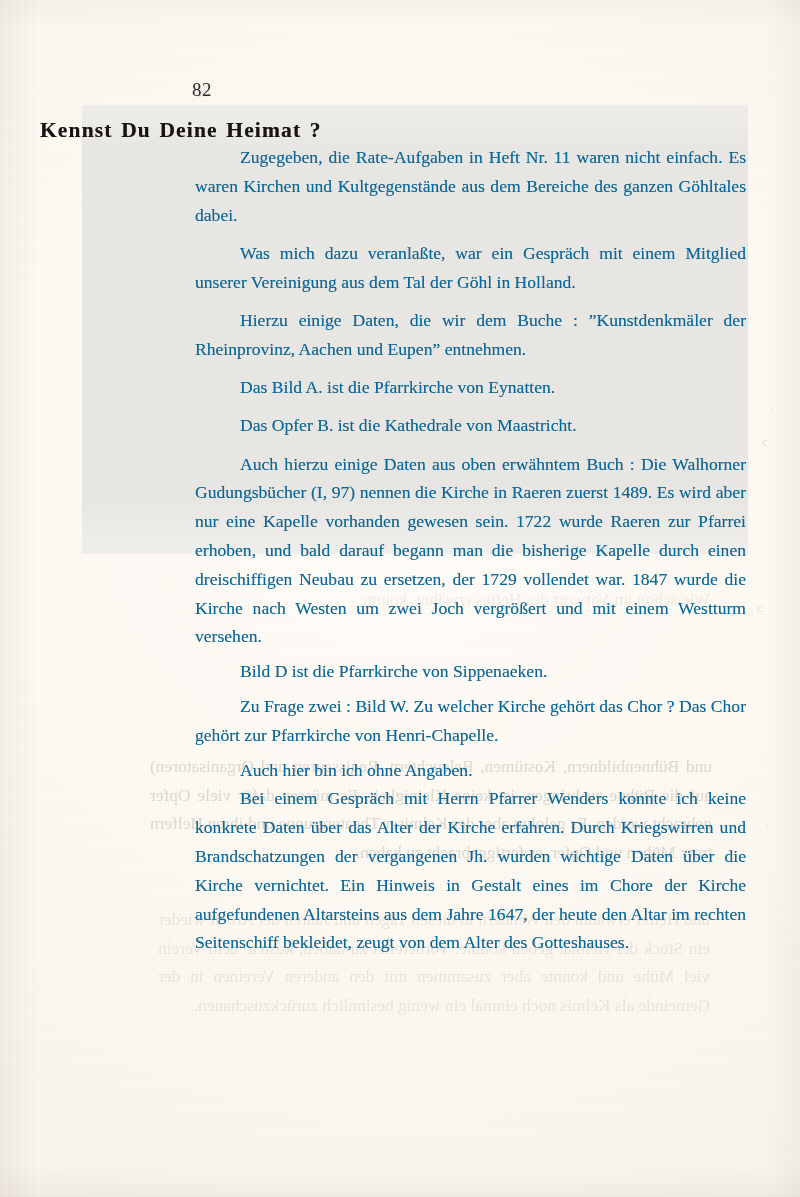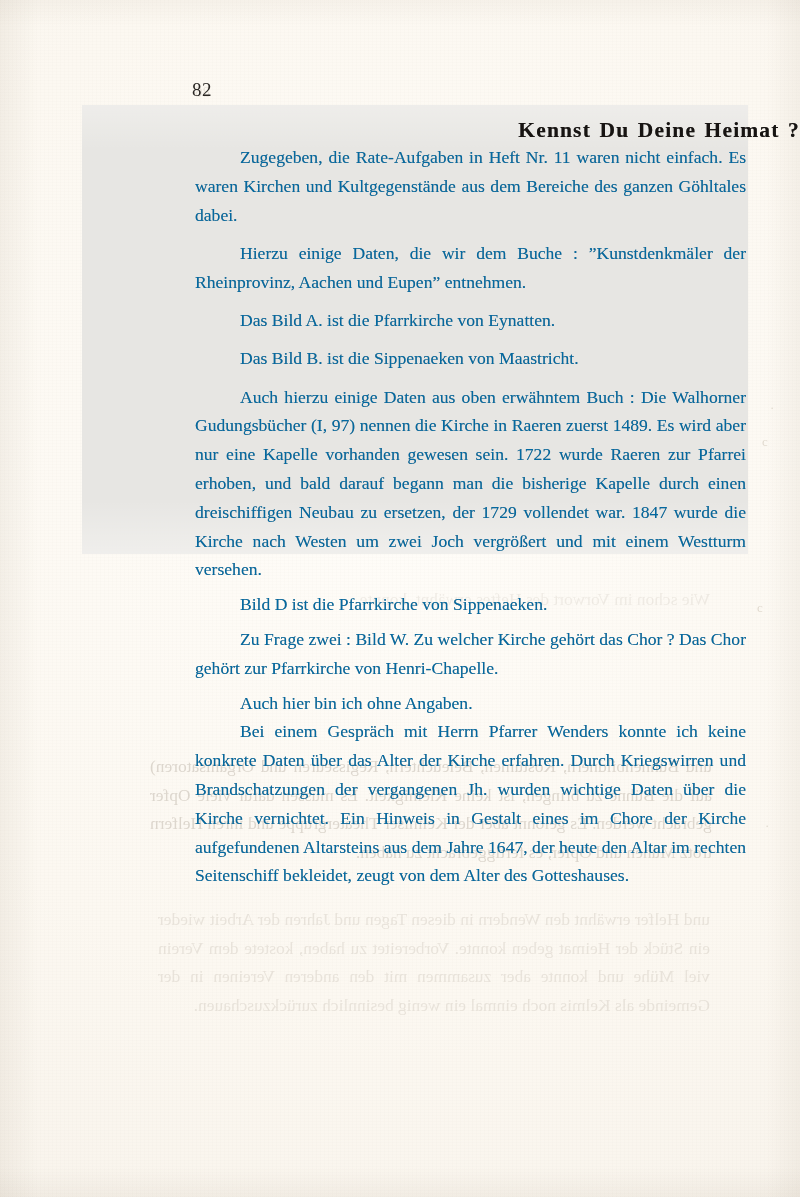--- a/index.html
+++ b/index.html
@@ -122,21 +122,21 @@
     font-size: 19px;
     color: #2a2724;
     letter-spacing: .4px;
   }
 
   #title {
     position: absolute;
     left: 0;
     right: 0;
     top: 104px;
-    text-align: right;
+    text-align: left;
     font-size: 21.5px;
     font-weight: bold;
     letter-spacing: 1.15px;
     color: #171412;
     word-spacing: 2px;
     text-shadow: 0 0 .6px rgba(20,16,12,.55);
   }
 
   #body-col {
     position: absolute;
@@ -178,23 +178,24 @@
 <div class="bleed" id="bleed-low">und Helfer erwähnt den Wendern in diesen Tagen und Jahren der Arbeit wieder ein Stück der Heimat geben konnte. Vorbereitet zu haben, kostete dem Verein viel Mühe und konnte aber zusammen mit den anderen Vereinen in der Gemeinde als Kelmis noch einmal ein wenig besinnlich zurückzuschauen.</div>
 
 <div id="content">
 
   <div id="folio">82</div>
 
   <h1 id="title">Kennst Du Deine Heimat ?</h1>
 
   <div id="body-col">
     <p>Zugegeben, die Rate-Aufgaben in Heft Nr. 11 waren nicht einfach. Es waren Kirchen und Kultgegenstände aus dem Bereiche des ganzen Göhltales dabei.</p>
+    <p>Was mich dazu veranlaßte, war ein Gespräch mit einem Mitglied unserer Vereinigung aus dem Tal der Göhl in Holland.</p>
     <p>Hierzu einige Daten, die wir dem Buche : ”Kunstdenkmäler der Rheinprovinz, Aachen und Eupen” entnehmen.</p>
     <p>Das Bild A. ist die Pfarrkirche von Eynatten.</p>
-    <p class="tight">Das Bild B. ist die Sippenaeken von Maastricht.</p>
+    <p class="tight">Das Opfer B. ist die Kathedrale von Maastricht.</p>
     <p>Auch hierzu einige Daten aus oben erwähntem Buch : Die Walhorner Gudungsbücher (I, 97) nennen die Kirche in Raeren zuerst 1489. Es wird aber nur eine Kapelle vorhanden gewesen sein. 1722 wurde Raeren zur Pfarrei erhoben, und bald darauf begann man die bisherige Kapelle durch einen dreischiffigen Neubau zu ersetzen, der 1729 vollendet war. 1847 wurde die Kirche nach Westen um zwei Joch vergrößert und mit einem Westturm versehen.</p>
     <p class="gap-sm">Bild D ist die Pfarrkirche von Sippenaeken.</p>
     <p class="gap-sm">Zu Frage zwei : Bild W. Zu welcher Kirche gehört das Chor ? Das Chor gehört zur Pfarrkirche von Henri-Chapelle.</p>
     <p class="gap-sm">Auch hier bin ich ohne Angaben.</p>
     <p class="nogap last-block">Bei einem Gespräch mit Herrn Pfarrer Wenders konnte ich keine konkrete Daten über das Alter der Kirche erfahren. Durch Kriegswirren und Brandschatzungen der vergangenen Jh. wurden wichtige Daten über die Kirche vernichtet. Ein Hinweis in Gestalt eines im Chore der Kirche aufgefundenen Altarsteins aus dem Jahre 1647, der heute den Altar im rechten Seitenschiff bekleidet, zeugt von dem Alter des Gotteshauses.</p>
   </div>
 
 </div>
 
 <div class="speck" style="left: 770px; top: 400px;">·</div>

